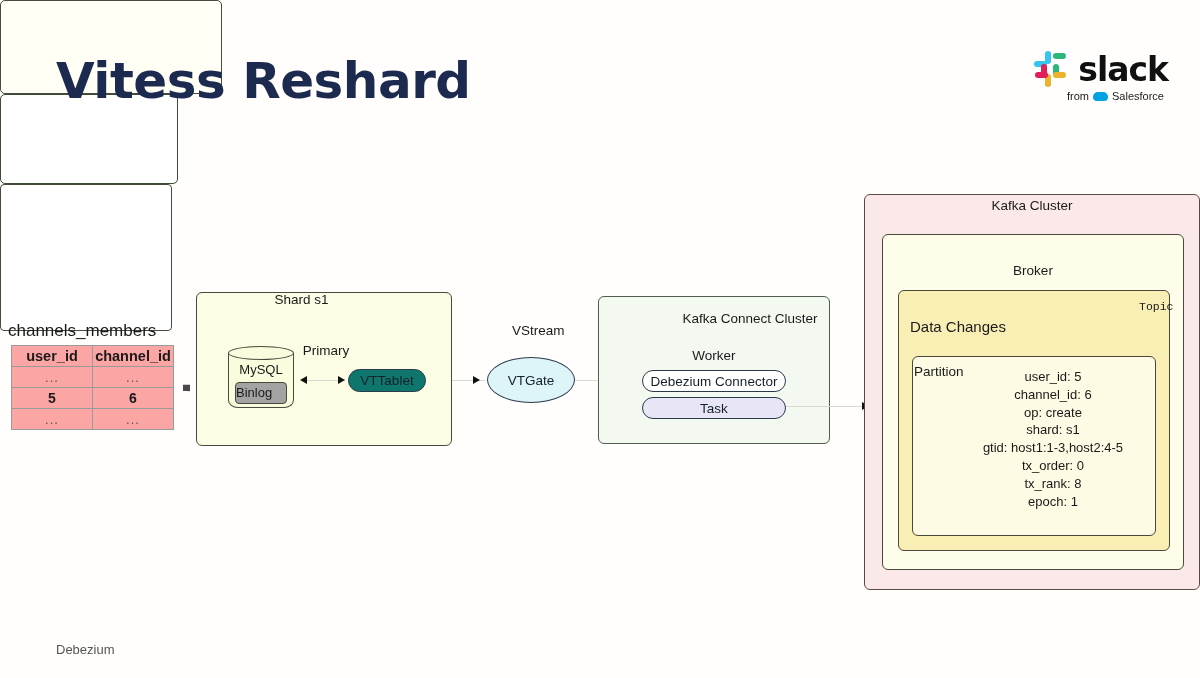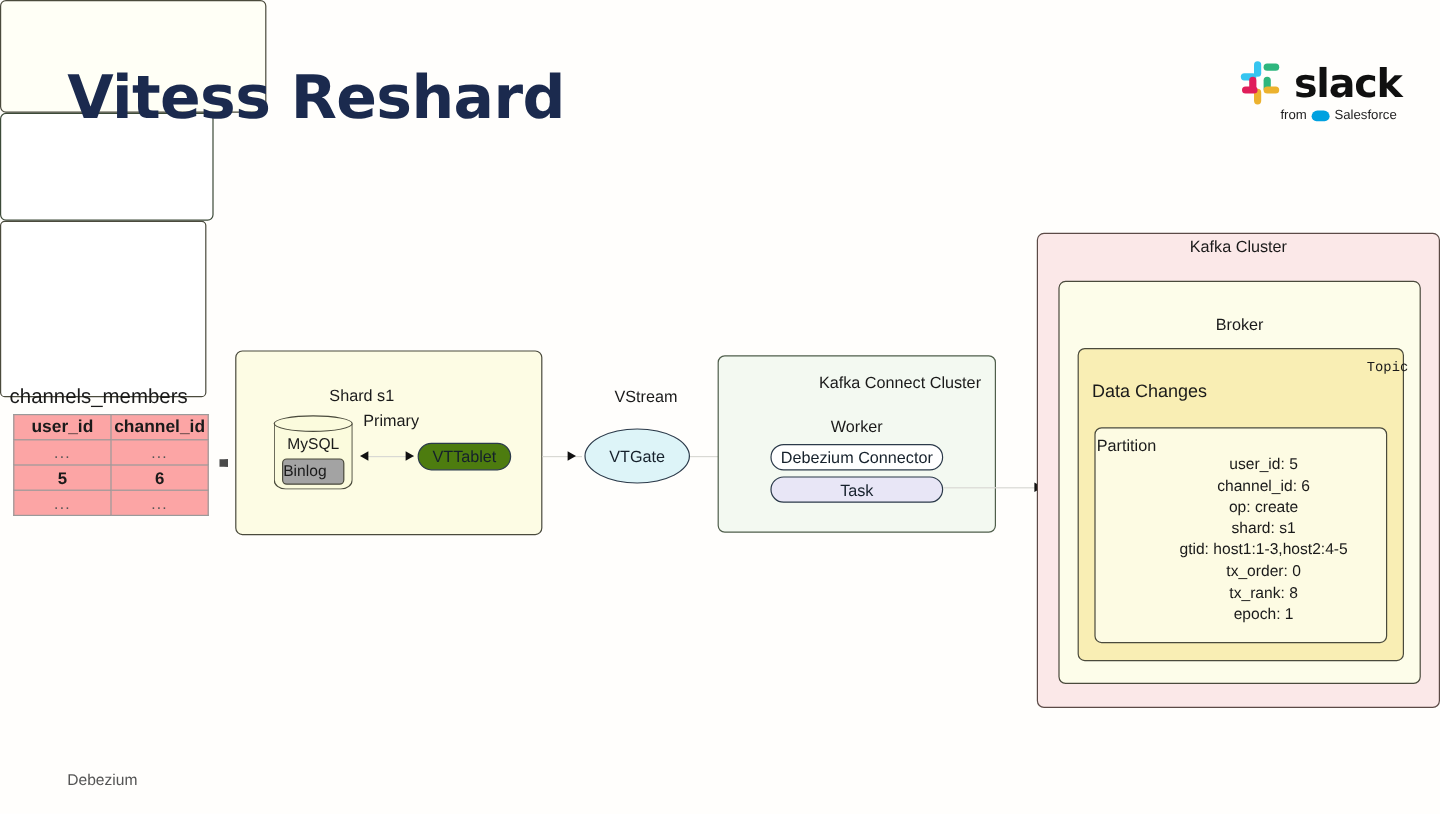--- a/index.html
+++ b/index.html
@@ -199,21 +199,21 @@
     box-sizing: border-box;
     border: 1.5px solid #2b3a4a;
     border-radius: 14px;
     font-size: 13.5px;
     text-align: center;
     color: #15202b;
     display: flex;
     align-items: center;
     justify-content: center;
   }
-  .vttablet { left: 348px; top: 369px; width: 78px; height: 23px; background: #4d7c0f; border-radius: 12px; }
+  .vttablet { left: 348px; top: 369px; width: 78px; height: 23px; background: #0f766e; border-radius: 12px; }
   .primary-cap { left: 216px; top: 343px; width: 220px; text-align:center; font-size:13.5px; }
 
   
   .vstream-label { left: 512px; top: 323px; font-size: 13.5px; }
   .vtgate {
     position: absolute;
     left: 487px; top: 357px;
     width: 88px; height: 46px;
     box-sizing: border-box;
     background: #ddf4f8;
@@ -236,21 +236,21 @@
   .topic-box     { left: 898px; top: 290px; width: 272px; height: 261px; background: #f9eeb4; border:1.6px solid #4a4a3c; }
   .partition-box { left: 912px; top: 356px; width: 244px; height: 180px; background: #fdfbe3; border:1.6px solid #4a4a3c; }
   .message-box   { left: 968px; top: 372px; width: 170px; height: 145px; background: #ffffff; border:1.6px solid #4a4a3c; border-radius:4px; }
 
   .lbl-topic { right: 10px; top: 300px; font-size: 11.5px; font-family: Liberation Mono, monospace; }
   .lbl-data-changes { left: 910px; top: 318px; font-size: 15px; }
   .lbl-partition { left: 914px; top: 364px; font-size: 13.5px; }
 
   .msg-lines {
     position: absolute;
-    left: 968px; top: 378px;
+    left: 968px; top: 368px;
     width: 170px;
     text-align: center;
     font-size: 13px;
     line-height: 17.8px;
     color: #1a1a1a;
   }
   .msg-lines div { white-space: nowrap; }
 
   
   .conn {
@@ -320,21 +320,21 @@
       </tr>
       <tr>
         <td class="dots">...</td>
         <td class="dots">...</td>
       </tr>
     </tbody>
   </table>
   <div class="brace">{</div>
 
   <div class="box shard-box"></div>
-  <div class="box-label center-label" style="left:196px; top:292px; width:211px;margin-top:30px;">Shard s1</div>
+  <div class="box-label center-label" style="left:196px; top:292px; width:211px;">Shard s1</div>
 
   <div class="primary-box"></div>
   <div class="box-label primary-cap" style="position:absolute;">Primary</div>
 
   <div class="cyl">
     <div class="body"></div>
     <div class="top"></div>
     <div class="cyl-label">MySQL</div>
     <div class="binlog">Binlog</div>
   </div>

